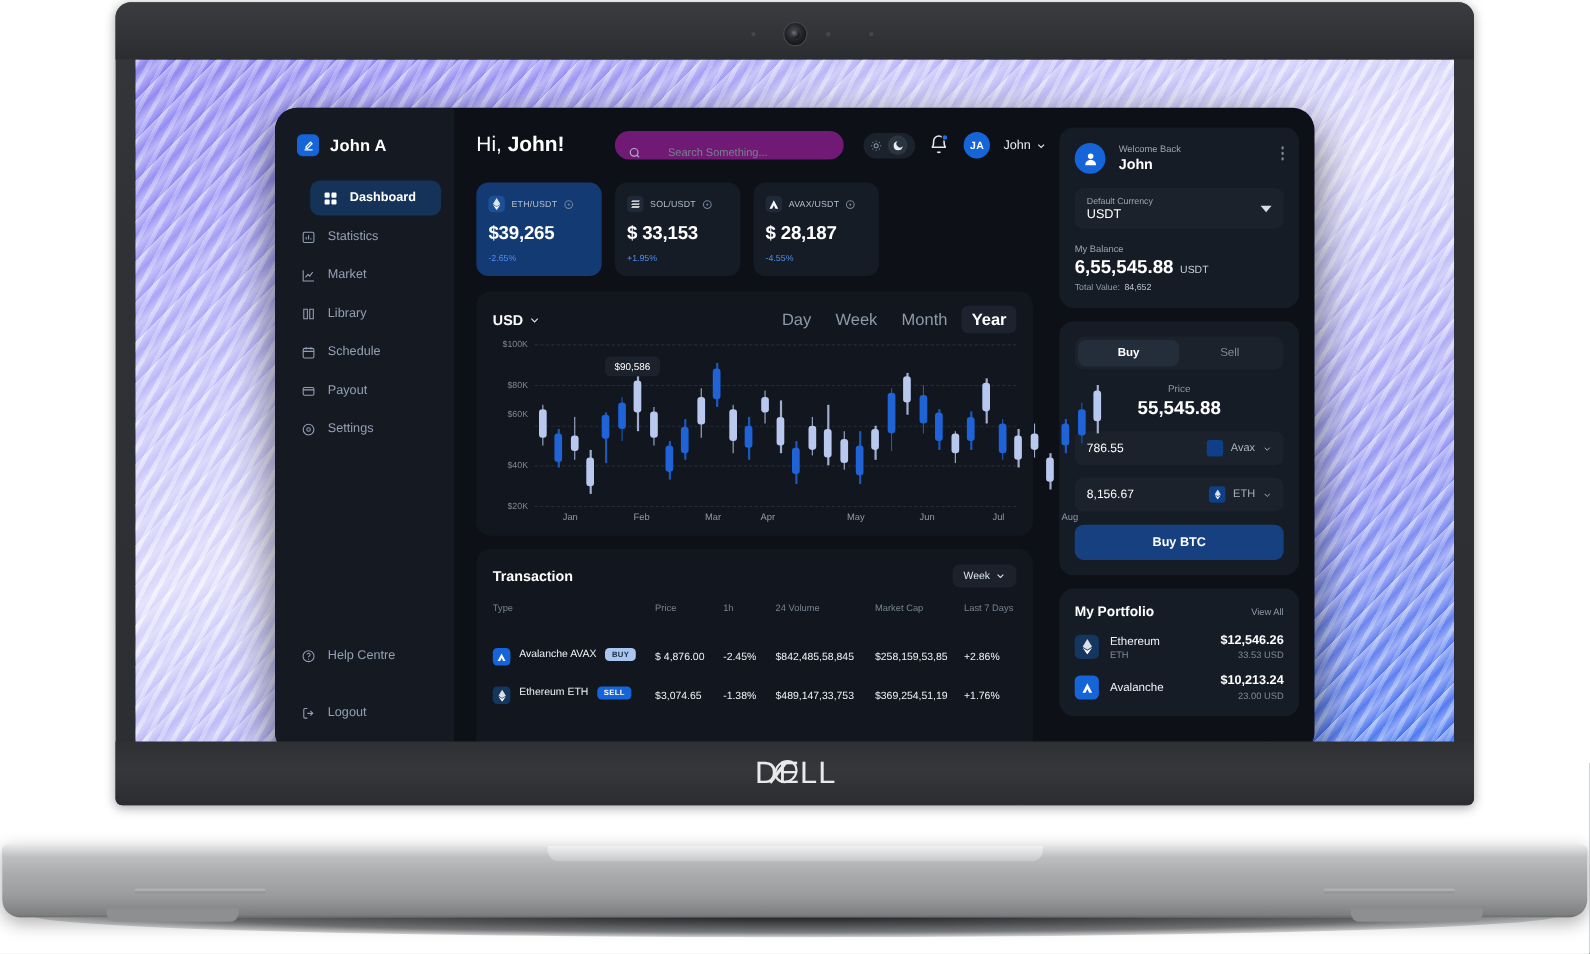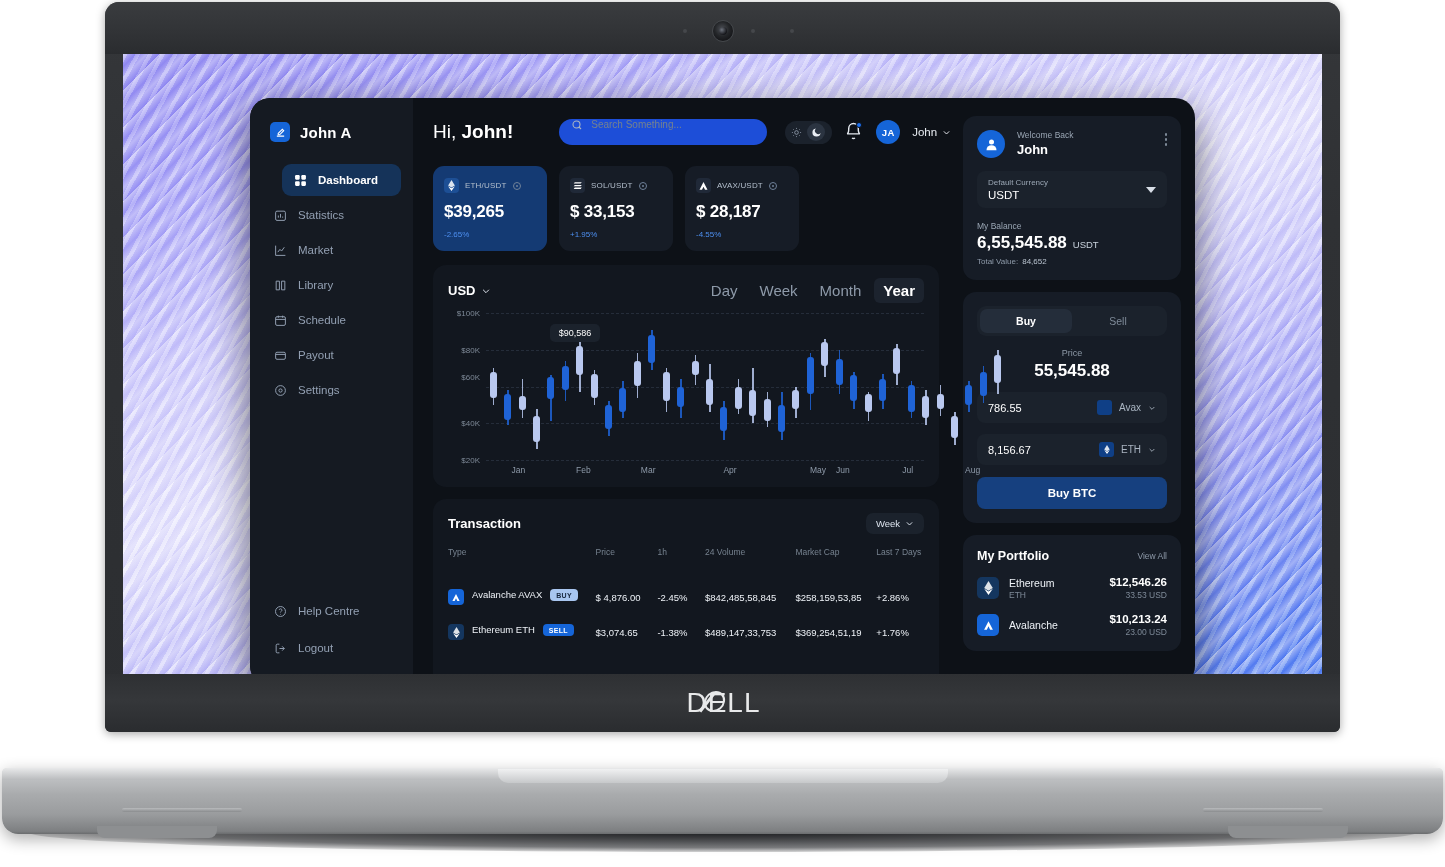--- a/index.html
+++ b/index.html
@@ -149,32 +149,32 @@
   }
   .brand-name{ font-size:15px; font-weight:bold; color:#fff; letter-spacing:.2px;}
   .nav { display:flex; flex-direction:column; gap:3px; padding:0 12px;}
   .nav-item{
     display:flex; align-items:center; gap:11px;
     padding:9px 11px; border-radius:9px; color:#93a0b3; font-size:11.5px;
     cursor:pointer;
   }
   .nav-item.active{ background:#153359; color:#fff; font-weight:700;margin-left:20px;}
   .nav-item .ico{ width:14px;height:14px;display:flex;align-items:center;justify-content:center;flex:0 0 14px;}
-  .nav-bottom{ margin-top:auto; display:flex; flex-direction:column; gap:5px; padding:0 12px 8px;}
+  .nav-bottom{ margin-top:auto; display:flex; flex-direction:column; gap:20px; padding:0 12px 8px;}
 
   
   .main { flex:1; display:flex; min-width:0; }
   .center { flex:1; padding:18px 0 0 20px; min-width:0; display:flex; flex-direction:column;}
 
   .topbar{ display:flex; align-items:center; gap:18px; height:32px; padding-right:18px;}
   .greeting{ font-size:19px; color:#fff; font-weight:300; white-space:nowrap;}
   .greeting b{ font-weight:bold;}
   .search{
-    flex:0 0 208px; height:26px; background:#1d4ed8; border-radius:14px;
-    display:flex;align-items:flex-start; gap:8px; padding:0 12px; margin-left:28px;
+    flex:0 0 208px; height:26px; background:#701a75; border-radius:14px;
+    display:flex;align-items:flex-end; gap:24px; padding:0 12px; margin-left:28px;
   }
   .search input{
     background:transparent;border:0;outline:0;color:#c3ccd9;font-size:10px;
     font-family:"Liberation Sans",sans-serif; width:100%;
   }
   .search input::placeholder{ color:#75828f;}
   .top-right{ margin-left:auto; display:flex; align-items:center; gap:12px;}
   .theme-toggle{
     width:47px;height:23px;border-radius:12px;background:#1b222c;
     display:flex;align-items:center;padding:0 3px; gap:2px; cursor:pointer;
@@ -719,22 +719,22 @@
                         <div class="body" style="top: 42.2625px; height: 27.5625px;"></div>
                       </div>
                     </div>
                   <div class="tooltip" id="chartTooltip" style="left: 63.7083px; top: 11.1875px;">$90,586</div>
                 </div>
               </div>
               <div class="x-labels" id="xLabels">
                   <div class="x-lab" style="left: 32.4375px;">Jan</div>
                   <div class="x-lab" style="left: 97.3125px;">Feb</div>
                   <div class="x-lab" style="left: 162.188px;">Mar</div>
-                  <div class="x-lab" style="left: 244px;">Apr</div>
-                  <div class="x-lab" style="left: 291.938px; margin-left: 40px;">May</div>
+                  <div class="x-lab" style="left: 212px;">Apr</div>
+                  <div class="x-lab" style="left: 291.938px;">May</div>
                   <div class="x-lab" style="left: 356.812px;">Jun</div>
                   <div class="x-lab" style="left: 421.688px;">Jul</div>
                   <div class="x-lab" style="left: 486.562px;">Aug</div>
                 </div>
             </div>
 
             <div class="txn-card">
               <div class="txn-head">
                 <div class="txn-title">Transaction</div>
                 <div class="week-sel">

